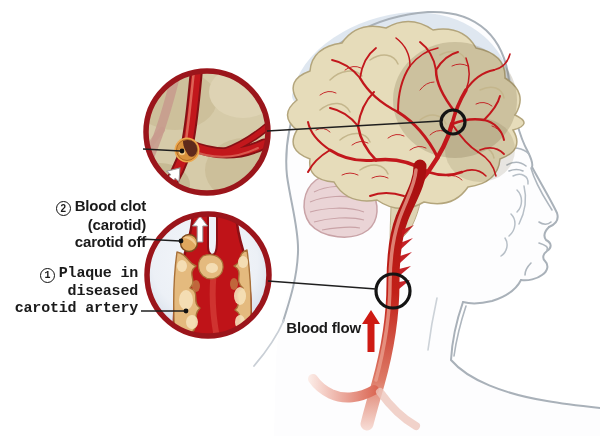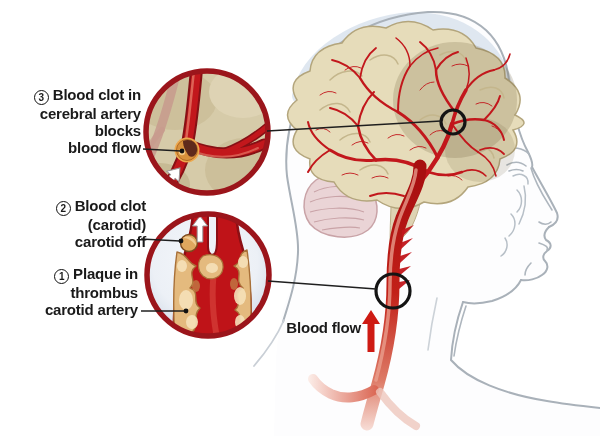--- a/index.html
+++ b/index.html
@@ -8,21 +8,21 @@
   .stage svg{position:absolute;left:0;top:0;}
   .step-label{position:absolute;color:#1a1a1a;font-size:15px;font-weight:bold;
               line-height:17px;text-align:right;letter-spacing:-0.2px;}
   .step-label .line{white-space:nowrap;}
   .num-badge{display:inline-flex;align-items:center;justify-content:center;
              width:13px;height:13px;border:1.6px solid #111;border-radius:50%;
              font-size:10px;font-weight:bold;margin-right:4px;vertical-align:-1px;
              line-height:13px;}
   #label-step3{top:86px;left:0;width:141px;}
   #label-step2{top:197px;left:8px;width:138px;}
-  #label-step1{top:265px;left:0;width:138px;}
+  #label-step1{top:265px;left:0;width:138px;font-family:Liberation Mono, monospace;}
   #label-flow{top:319px;left:256px;width:105px;}
 </style>
 </head>
 <body>
 
 <div class="stage">
 
 <svg width="600" height="436" viewBox="0 0 600 436">
   <defs>
     <linearGradient id="neckfade" gradientUnits="userSpaceOnUse" x1="0" y1="180" x2="0" y2="430">
@@ -273,36 +273,30 @@
     <circle cx="182" cy="151" r="2.4" fill="#111" stroke="none"></circle>
     <line x1="267" y1="131" x2="441" y2="121"></line>
     <line x1="141" y1="239" x2="180" y2="241"></line>
     <circle cx="181" cy="241" r="2.4" fill="#111" stroke="none"></circle>
     <line x1="141" y1="311" x2="185" y2="311"></line>
     <circle cx="186" cy="311" r="2.4" fill="#111" stroke="none"></circle>
     <line x1="268" y1="281" x2="376" y2="289"></line>
   </g>
 </svg>
 
-<div class="step-label" id="label-step3">
-  <div class="line"><span class="num-badge">3</span><span>Blood clot in</span></div>
-  <div class="line">cerebral artery</div>
-  <div class="line">blocks</div>
-  <div class="line">blood flow</div>
-</div>
 
 <div class="step-label" id="label-step2">
   <div class="line"><span class="num-badge">2</span><span>Blood clot</span></div>
   <div class="line">(carotid)</div>
   <div class="line">carotid off</div>
 </div>
 
 <div class="step-label" id="label-step1">
   <div class="line"><span class="num-badge">1</span><span>Plaque in</span></div>
-  <div class="line">thrombus</div>
+  <div class="line">diseased</div>
   <div class="line">carotid artery</div>
 </div>
 
 <div class="step-label" id="label-flow">
   <div class="line">Blood flow</div>
 </div>
 
 </div>
 
 </body></html>

